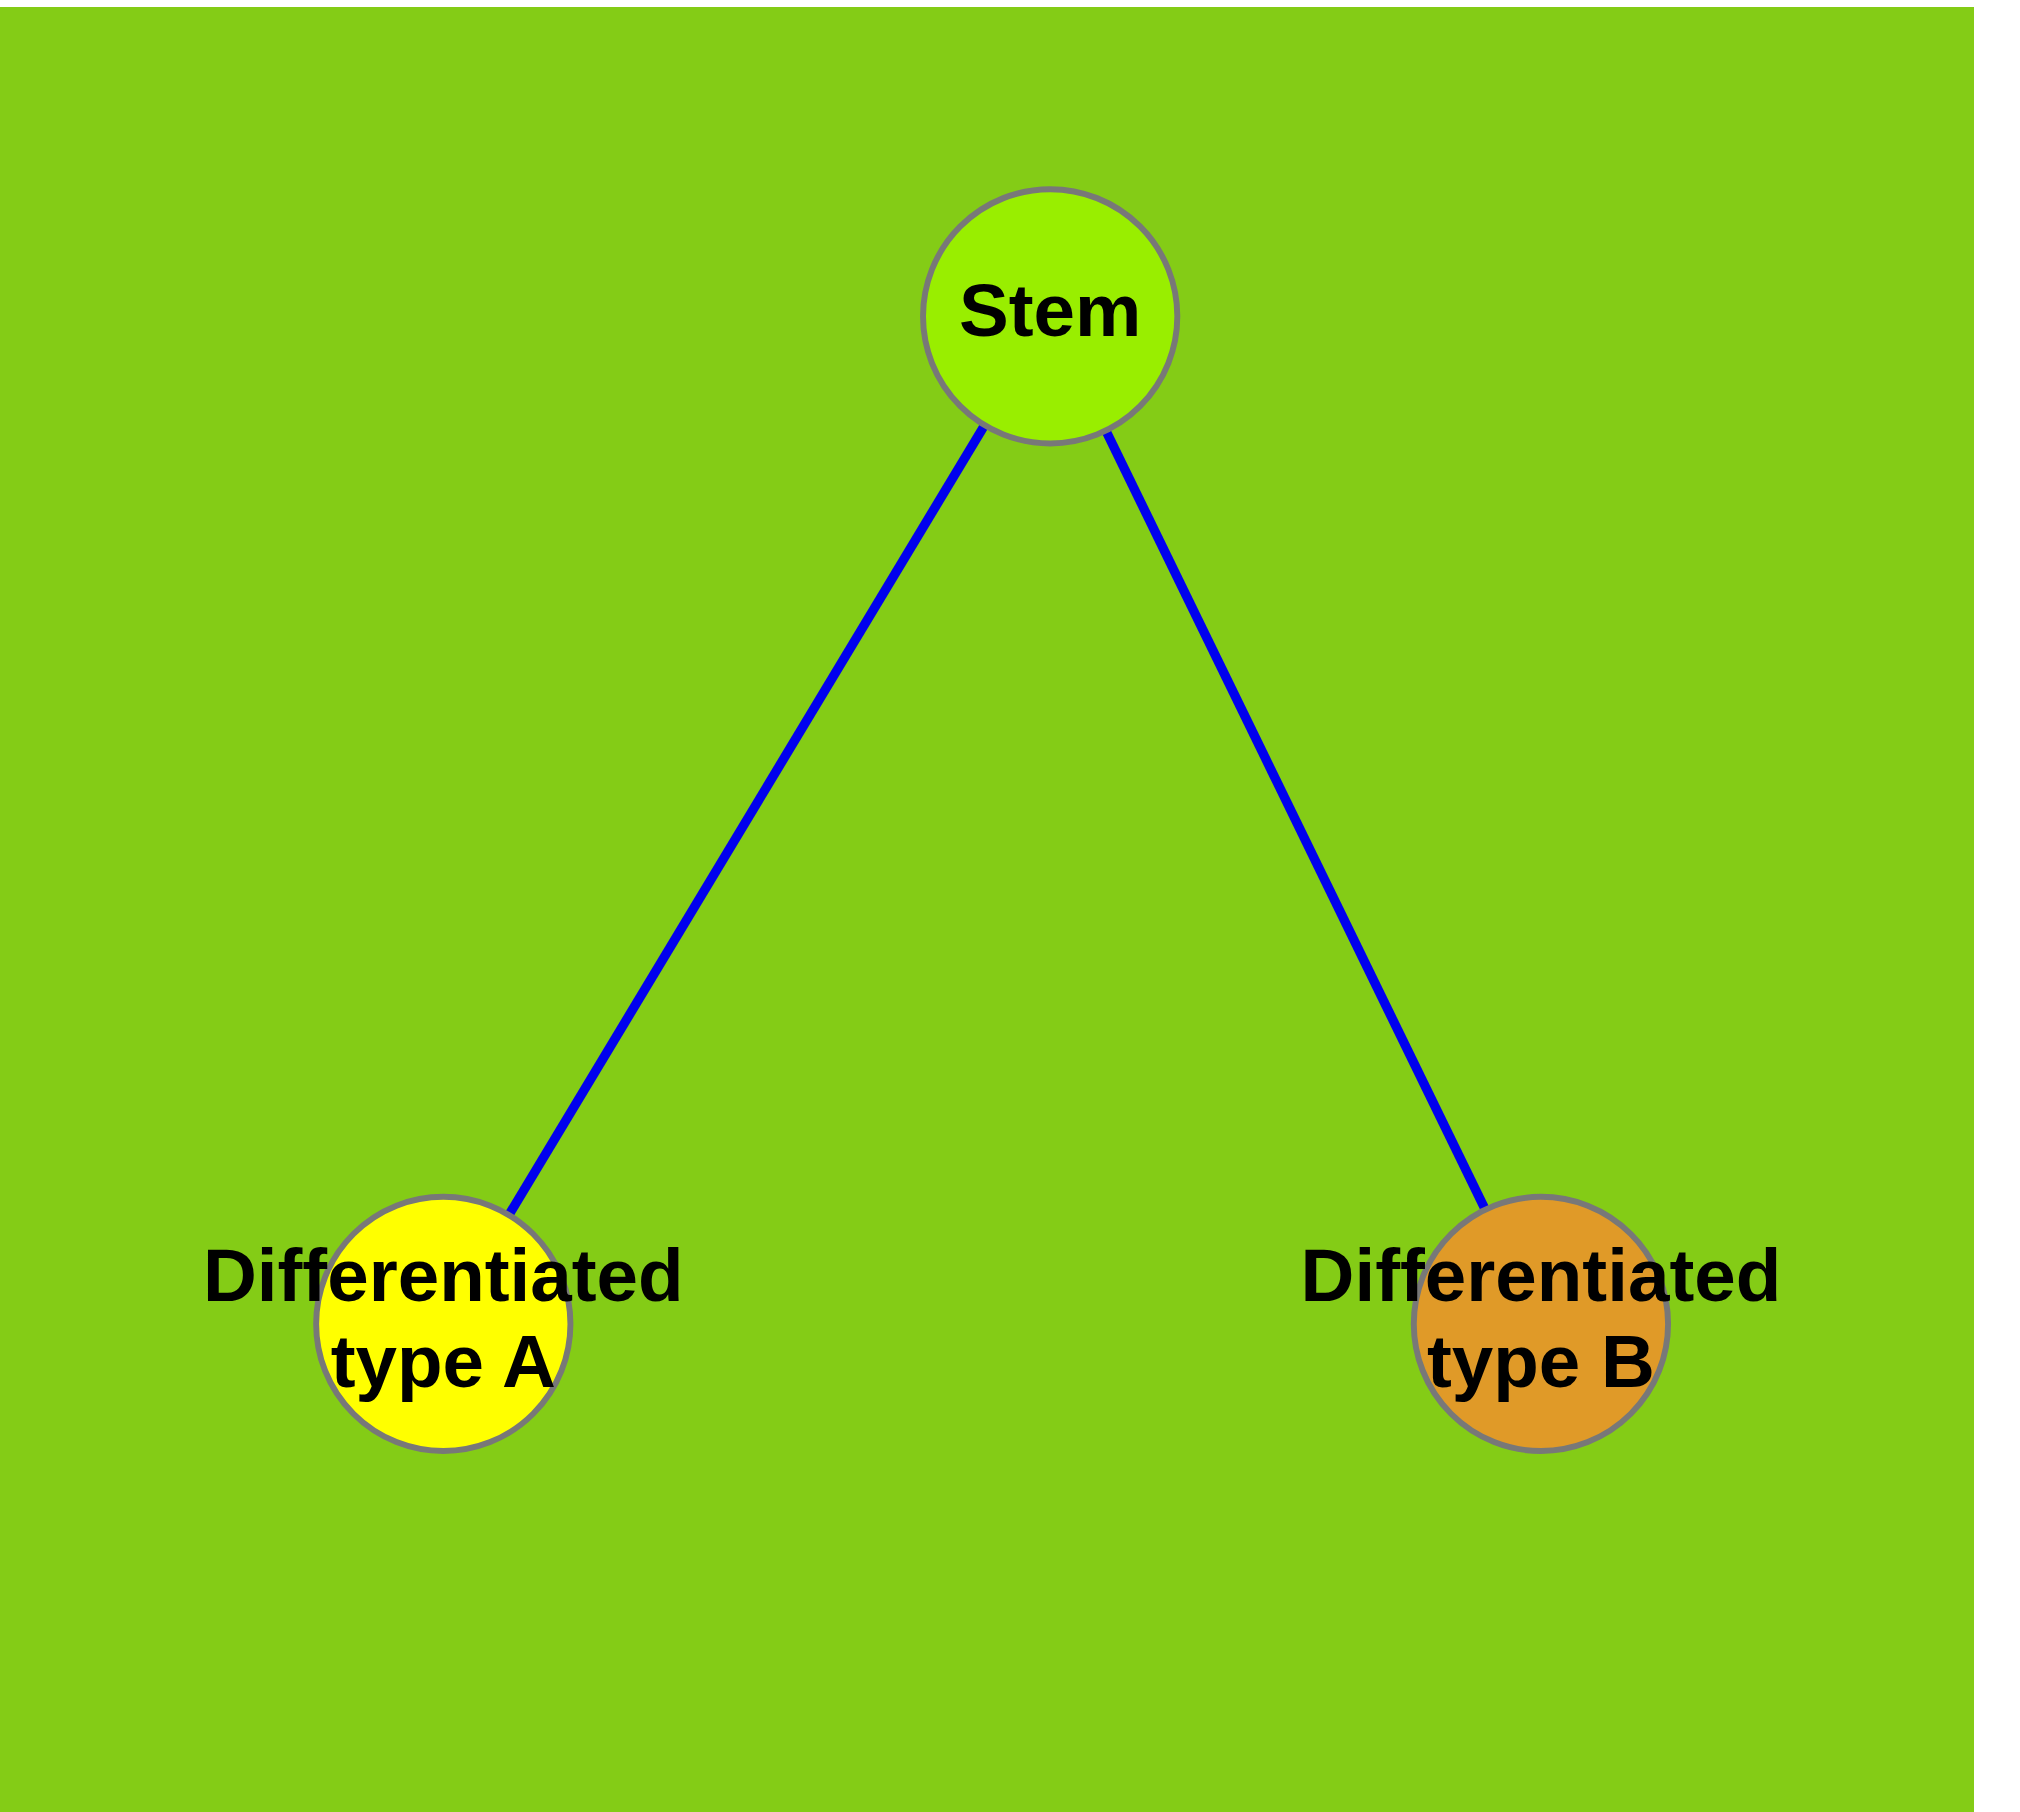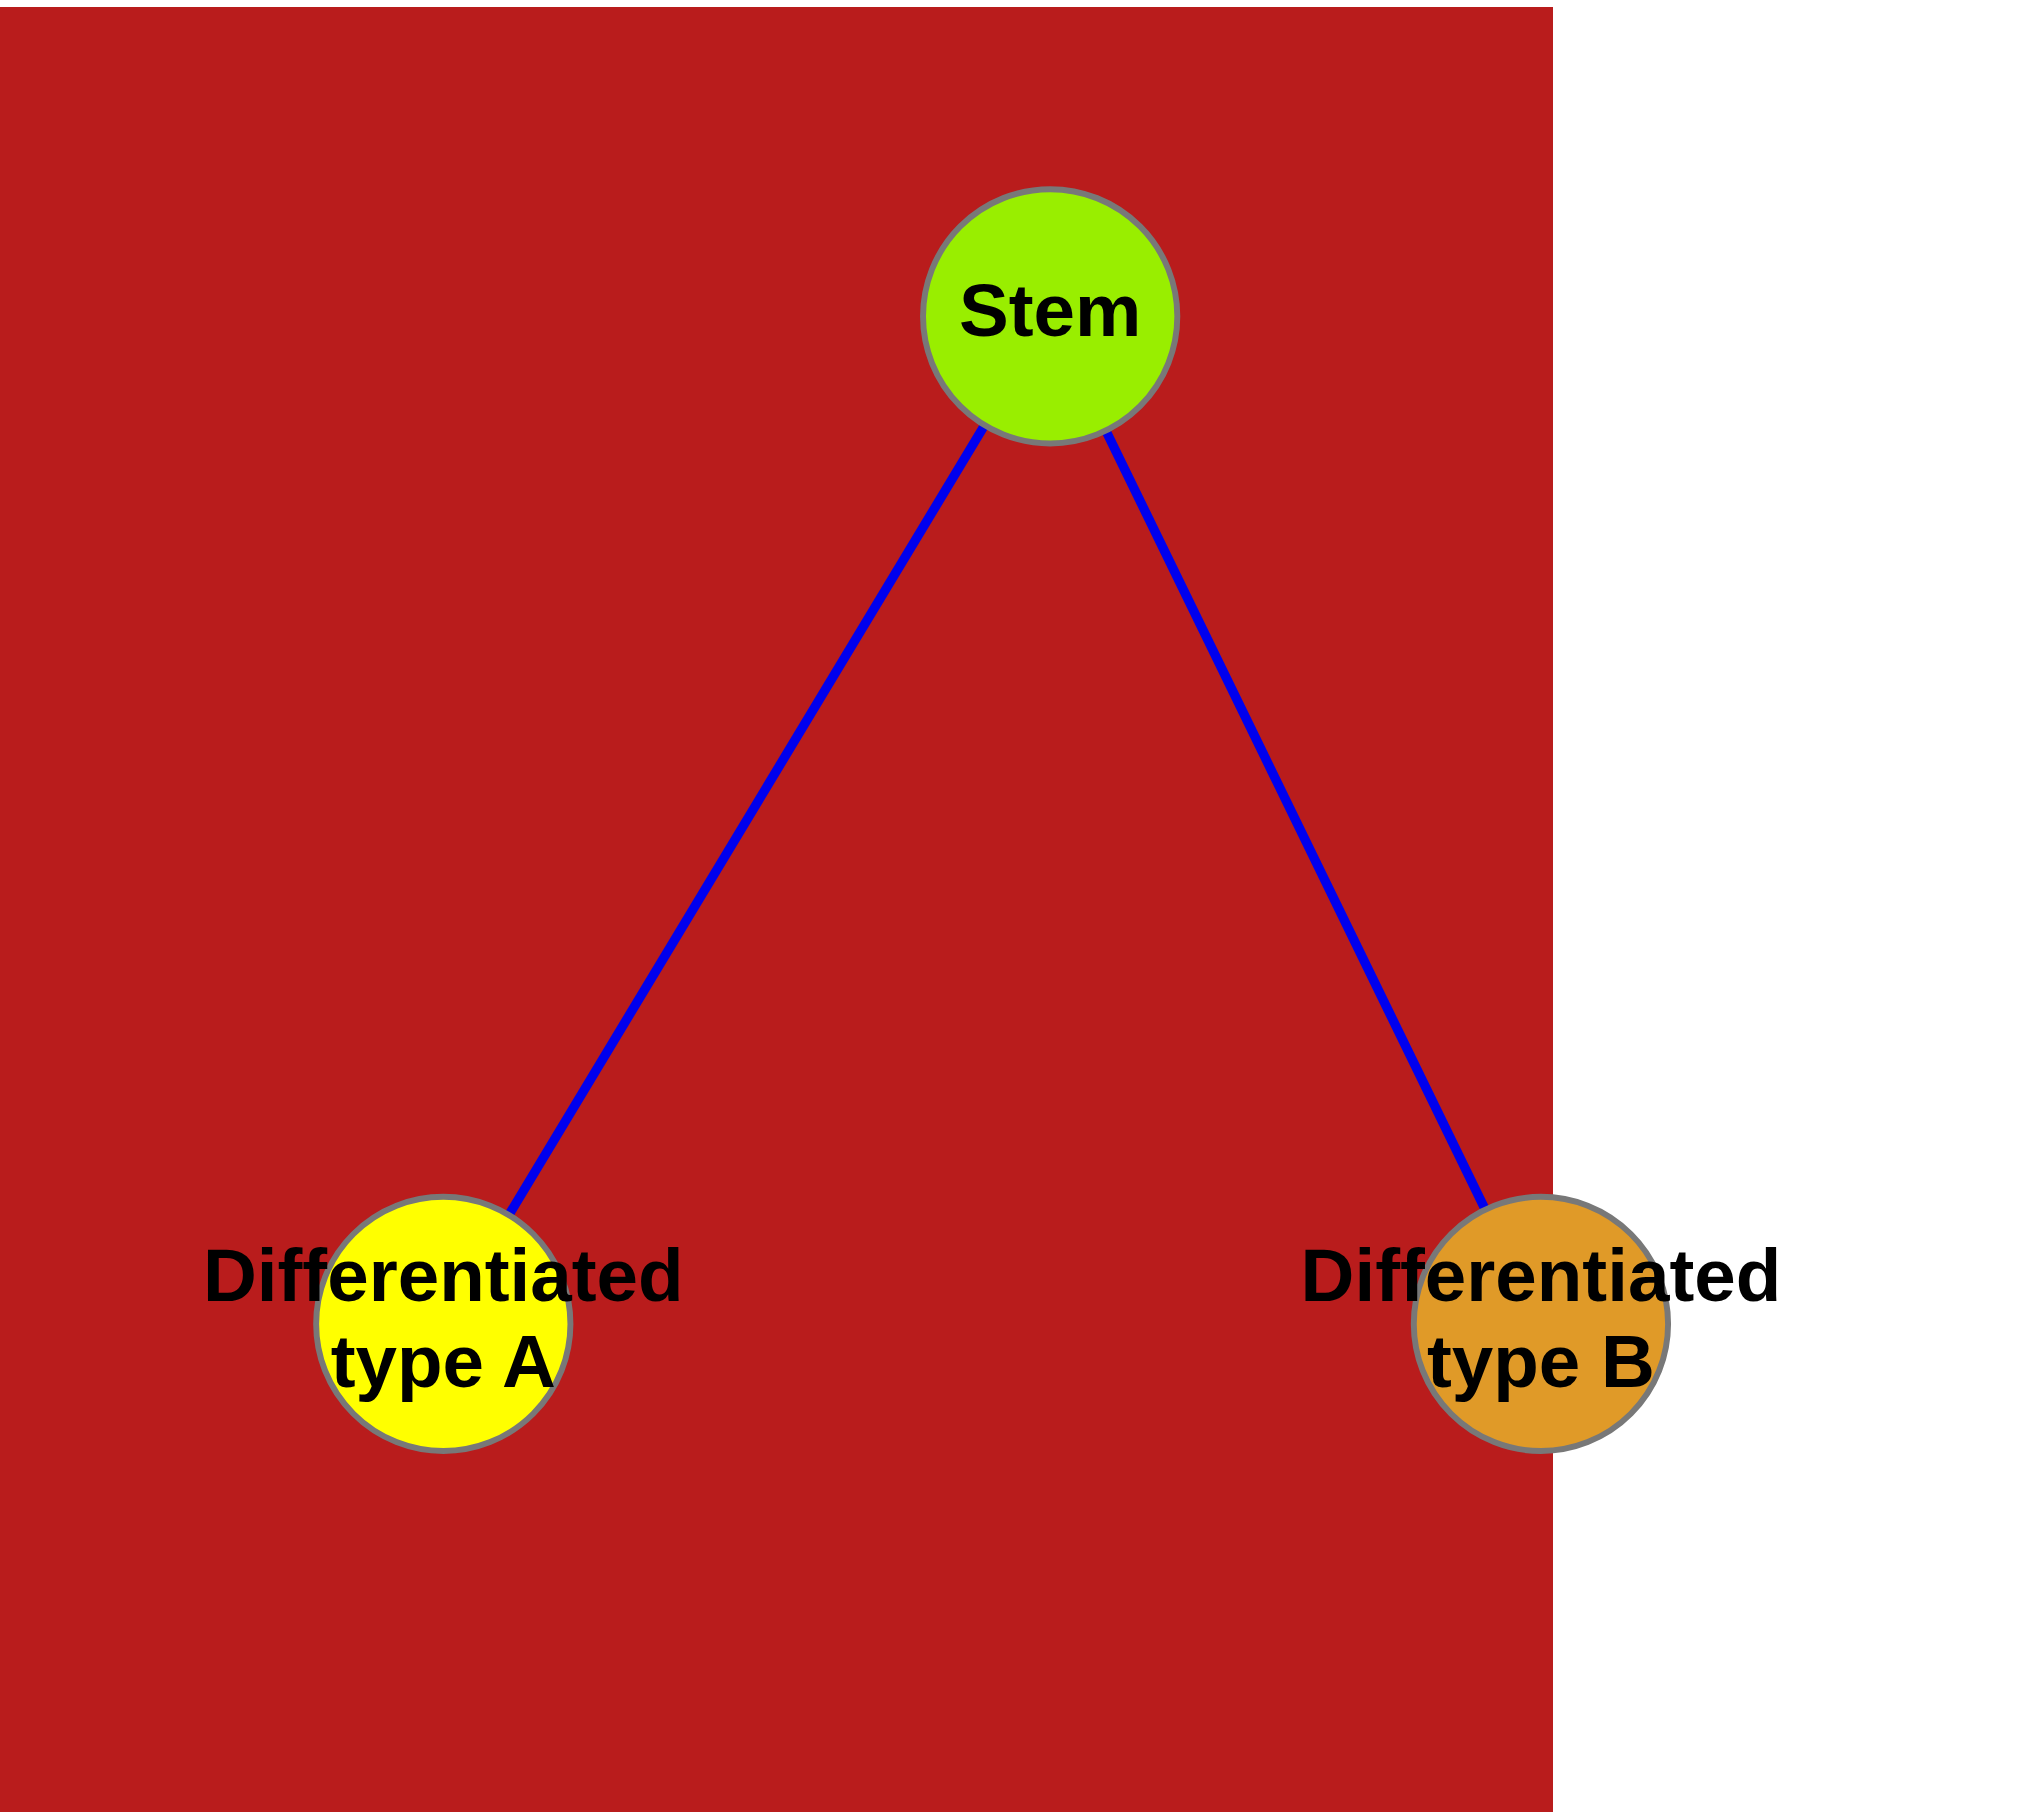--- a/index.html
+++ b/index.html
@@ -13,23 +13,24 @@
     width: 2021px;
     height: 1812px;
     background: #ffffff;
     overflow: hidden;
     font-family: "Liberation Sans", "DejaVu Sans", sans-serif;
   }
   #plot-area {
     position: absolute;
     left: 0;
     top: 6.8px;
-    width: 1553px;
+    width: 1958px;
     height: 1805px;
-    background: #b91c1c;
+    background: #84cc16;
+    padding-left: 16px;
   }
   #graph-svg {
     position: absolute;
     left: 0;
     top: 0;
     width: 1941px;
     height: 1805px;
     display: block;
   }
   .node-circle {

